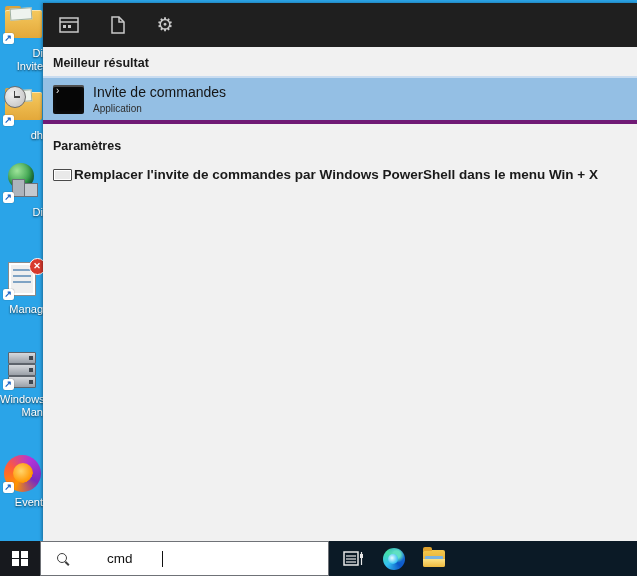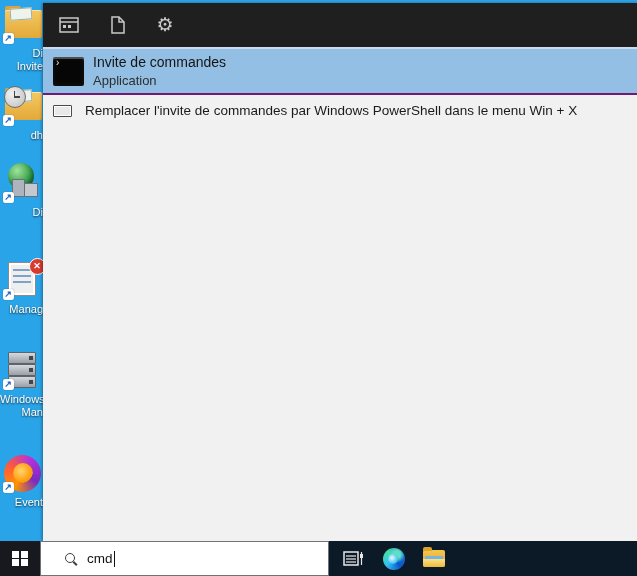--- a/index.html
+++ b/index.html
@@ -52,40 +52,40 @@
   .firefox:before{content:""; position:absolute; left:9px; top:8px; width:20px; height:20px; border-radius:50%;
                   background:radial-gradient(circle at 40% 40%, #ffd56b, #ff9400 70%, transparent 72%);}
   
   .search-panel{position:absolute; left:43px; top:3px; right:0; height:538px; background:#f1f1f1;
                 box-shadow:-1px 0 3px rgba(0,0,0,.35);}
   .filter-bar{height:44px; background:#1f1f1f; display:flex; align-items:center; padding-left:14px; gap:24px;}
   .filter-btn{width:24px; height:24px; display:flex; align-items:center; justify-content:center; cursor:pointer;}
   .filter-btn svg{display:block;}
   .gear-glyph{font-size:19px; color:#c9c9c9; line-height:20px;}
   .section-header{padding:9px 0 6px 10px; font-size:12.5px; font-weight:bold; color:#1a1a1a;}
-  .best-row{height:48px; background:#94bfe4; border-top:2px solid #c9dcf0; border-bottom:2px solid #701a75;
+  .best-row{height:48px; background:#94bfe4; border-top:2px solid #c9dcf0; border-bottom:4px solid #701a75;
             display:flex; align-items:center; padding-left:10px; box-sizing:border-box; cursor:pointer;}
   .cmd-icon{width:31px; height:29px; background:#060606; border-radius:2px; position:relative;
             box-shadow:inset 0 2px 0 rgba(255,255,255,.28), inset 0 0 6px rgba(255,255,255,.07);}
   .cmd-icon:before{content:"›"; position:absolute; left:3px; top:1px; color:#e8e8e8; font-size:10px; line-height:10px;}
   .best-text{margin-left:9px;}
   .best-title{font-size:14px; color:#141414; line-height:17px;}
-  .best-sub{font-size:13px; color:#2e2e2e; margin-top:2px;}
+  .best-sub{font-size:10px; color:#2e2e2e; margin-top:2px;}
   .params-header{margin-top:6px;}
   .settings-row{display:flex; align-items:center; padding:8px 0 8px 10px; cursor:pointer;}
   .toggle-icon{width:17px; height:10px; border:1.5px solid #4a4a4a; border-radius:1px; background:#e9e9e9;
                box-shadow:inset 0 0 0 1px #fff;}
-  .settings-text{margin-left:13px; font-size:13.5px; color:#1a1a1a;}
+  .settings-text{margin-left:2px; font-size:13.5px; color:#1a1a1a;font-weight:bold;}
   
   .taskbar{position:absolute; left:0; bottom:0; width:637px; height:35px; background:#0b1a26; display:flex; align-items:stretch;}
   .start-btn{width:40px; background:#17191e; display:flex; align-items:center; justify-content:center; cursor:pointer;}
   .win-logo{display:grid; grid-template-columns:7px 7px; grid-template-rows:7px 7px; gap:1.5px;}
   .win-logo span{background:#fff;}
   .tb-search{width:289px; background:#fff; border:1px solid #6f7277; box-sizing:border-box;
-             display:flex; align-items:center; padding-left:23px; cursor:text;}
+             display:flex; align-items:center; padding-left:15px; cursor:text;gap:28px;}
   .search-glyph{width:14px; height:14px; position:relative; flex:0 0 auto;}
   .search-glyph:before{content:""; position:absolute; left:1px; top:1px; width:8px; height:8px;
                        border:1.5px solid #3f3f3f; border-radius:50%;}
   .search-glyph:after{content:""; position:absolute; left:9.5px; top:9.5px; width:5px; height:1.5px;
                       background:#3f3f3f; transform:rotate(45deg); transform-origin:0 0;}
   .tb-search-text{margin-left:9px; font-size:13.5px; color:#111;}
   .caret{display:inline-block; width:1px; height:16px; background:#111; vertical-align:middle; margin-left:1px;}
   .tb-btn{width:40px; display:flex; align-items:center; justify-content:center; cursor:pointer;}
   .taskview-art svg{display:block;}
   .edge-icon{width:22px; height:22px; border-radius:50%;
@@ -209,29 +209,31 @@
             <path d="M2 1 h7 l5 5 v11 h-12 z" fill="none" stroke="#c9c9c9" stroke-width="1.5"></path>
             <path d="M9 1 v5 h5" fill="none" stroke="#c9c9c9" stroke-width="1.5"></path>
           </svg>
         </span>
       </div>
       <div class="filter-btn" title="Paramètres">
         <span class="gear-glyph">⚙</span>
       </div>
     </div>
 
+    <div class="section-header">Meilleur résultat</div>
 
     <div class="best-row">
       <div class="cmd-icon"></div>
       <div class="best-text">
         <div class="best-title">Invite de commandes</div>
         <div class="best-sub">Application</div>
       </div>
     </div>
 
+    <div class="section-header params-header">Paramètres</div>
 
     <div class="settings-row">
       <div class="toggle-icon"></div>
       <div class="settings-text">Remplacer l'invite de commandes par Windows PowerShell dans le menu Win + X</div>
     </div>
 
   </div>
 
   <div class="taskbar">
     <div class="start-btn">

